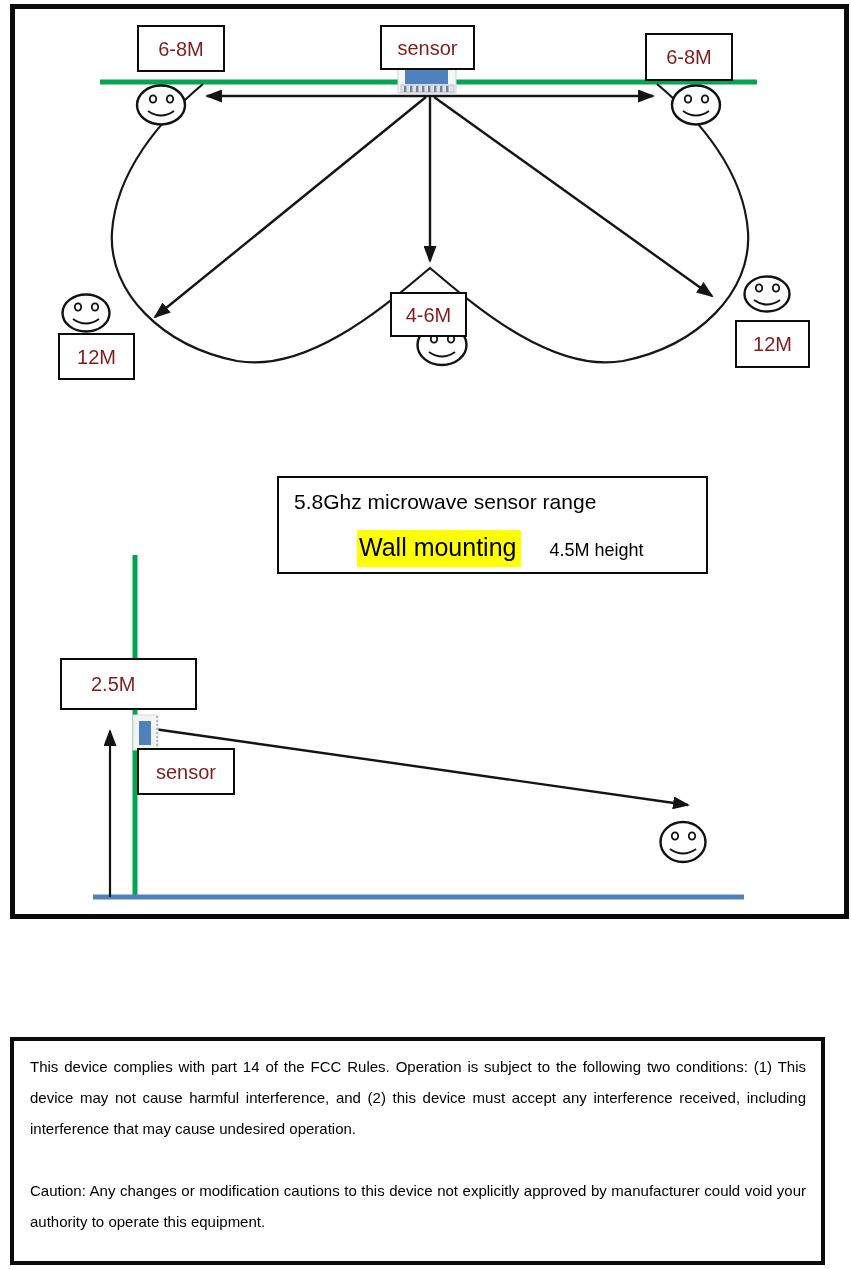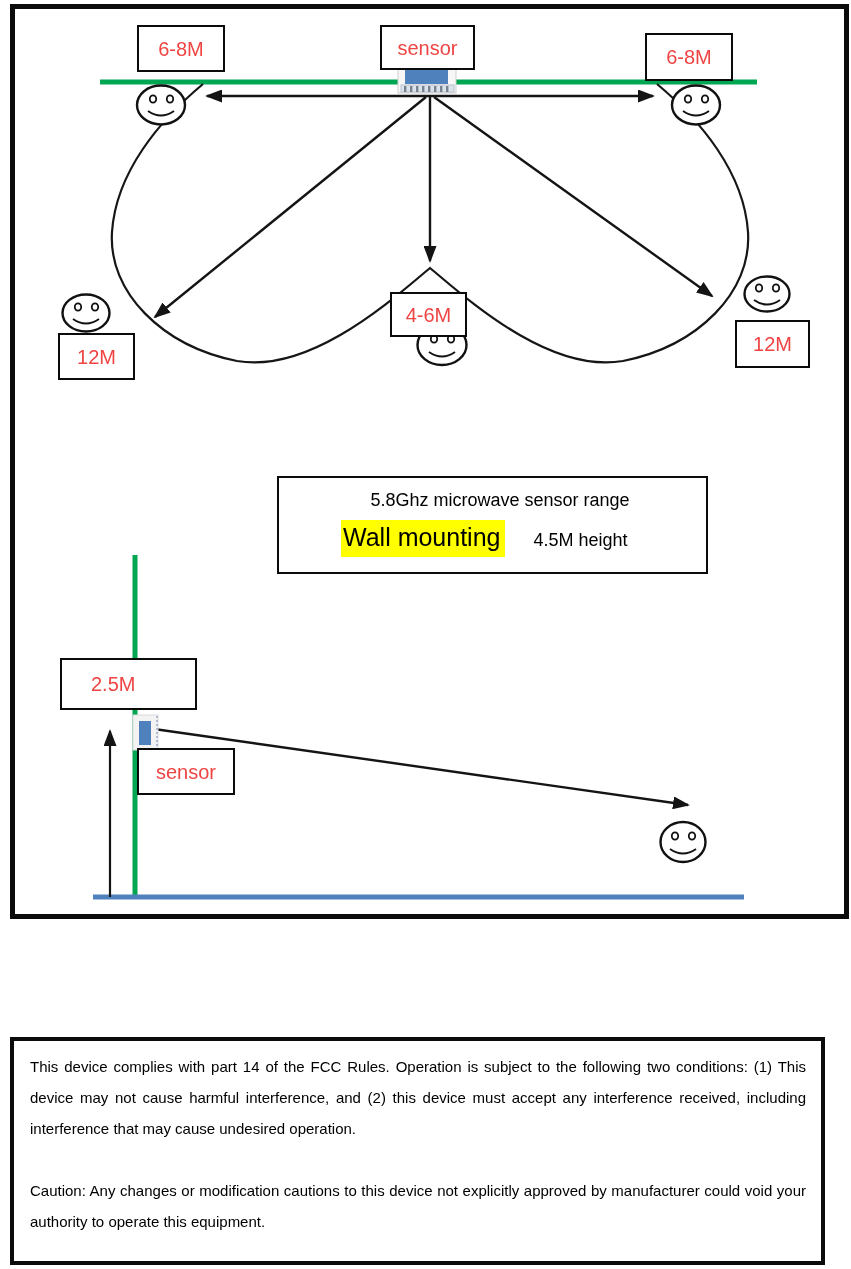--- a/index.html
+++ b/index.html
@@ -12,30 +12,30 @@
   .diagram-frame{
     left:10px;top:4px;width:829px;height:905px;
     border:5px solid #0b0b0b;background:#fff;
   }
   
   .art{left:0;top:0;z-index:1;}
   
   .lbl{
     position:absolute;z-index:2;background:#fff;border:2px solid #0b0b0b;
     display:flex;align-items:center;justify-content:center;
-    font-size:20px;line-height:1;color:#ef4444;z-index:2;
+    font-size:20px;line-height:1;color:#7f1d1d;z-index:2;
   }
   .lbl.left-pad{justify-content:flex-start;padding-left:29px;}
   
   .info-box{
     left:277px;top:476px;width:431px;height:98px;border:2px solid #0b0b0b;
     background:#fff;z-index:2;box-sizing:border-box;padding:12px 0 0 15px;
   }
-  .info-line1{font-size:18px;margin:0 0 9px 0;text-align:center;}
-  .info-line2{display:flex;align-items:baseline;margin:0;padding-left:47px;}
+  .info-line1{font-size:21px;margin:0 0 15px 0;}
+  .info-line2{display:flex;align-items:baseline;margin:16px;padding-left:47px;}
   .hl{background:#FFFF00;font-size:25px;padding:3px 5px 5px 2px;}
   .height-note{font-size:18px;margin-left:28px;}
   
   .fcc-box{
     left:10px;top:1037px;width:807px;height:220px;border:4px solid #0b0b0b;
     background:#fff;box-sizing:content-box;
   }
   .fcc-inner{
     padding:10px 15px 0 16px;font-size:15px;line-height:2.08;
     text-align:justify;

